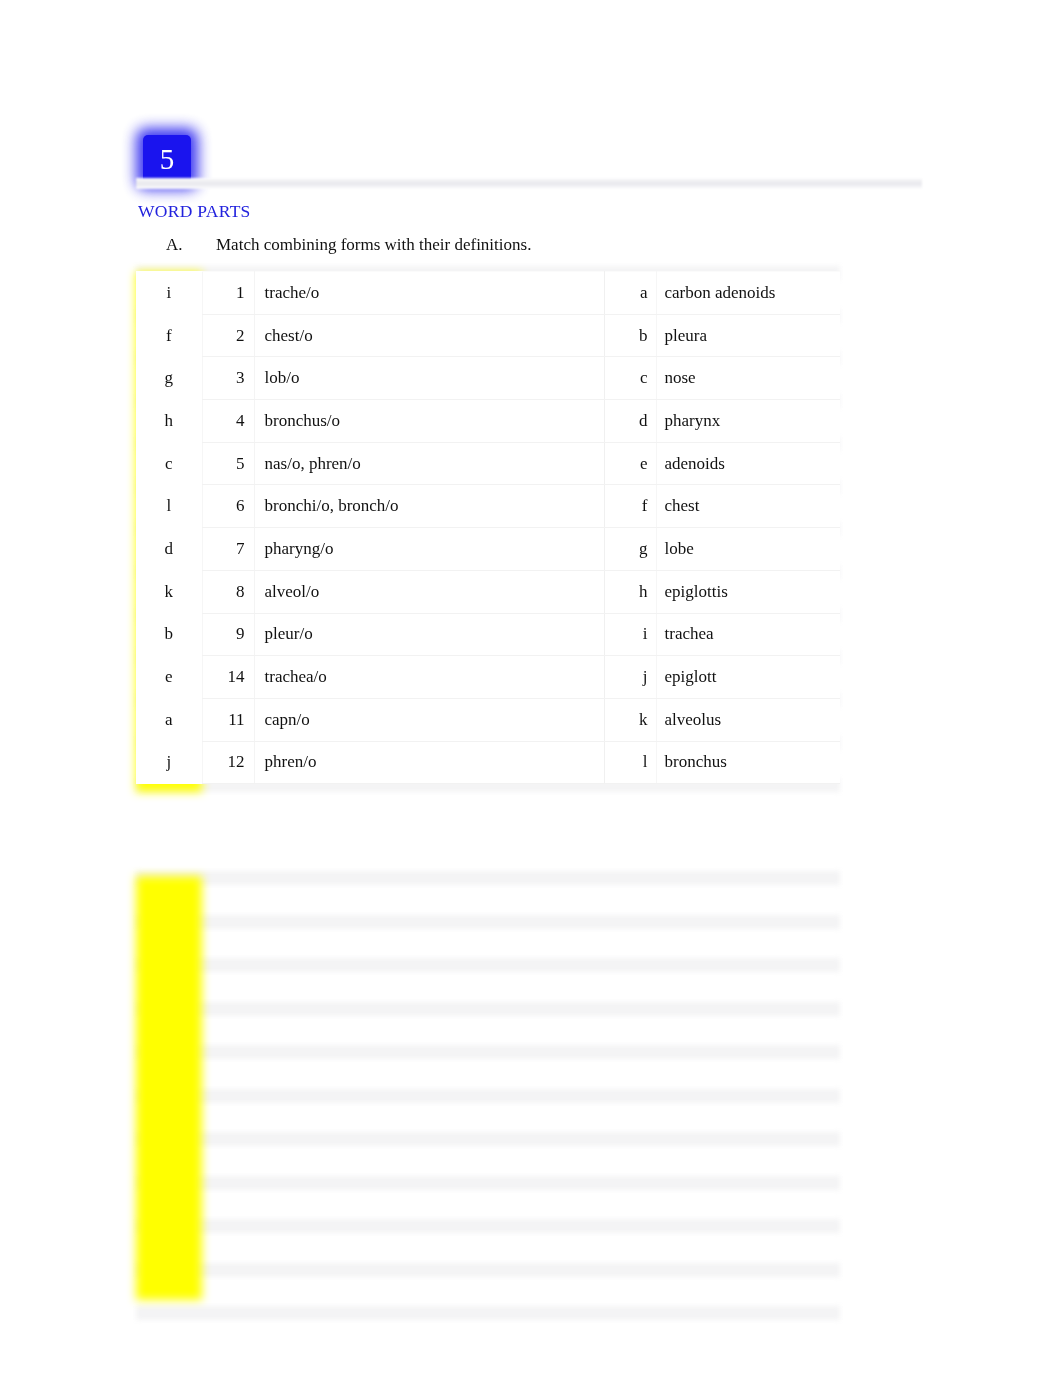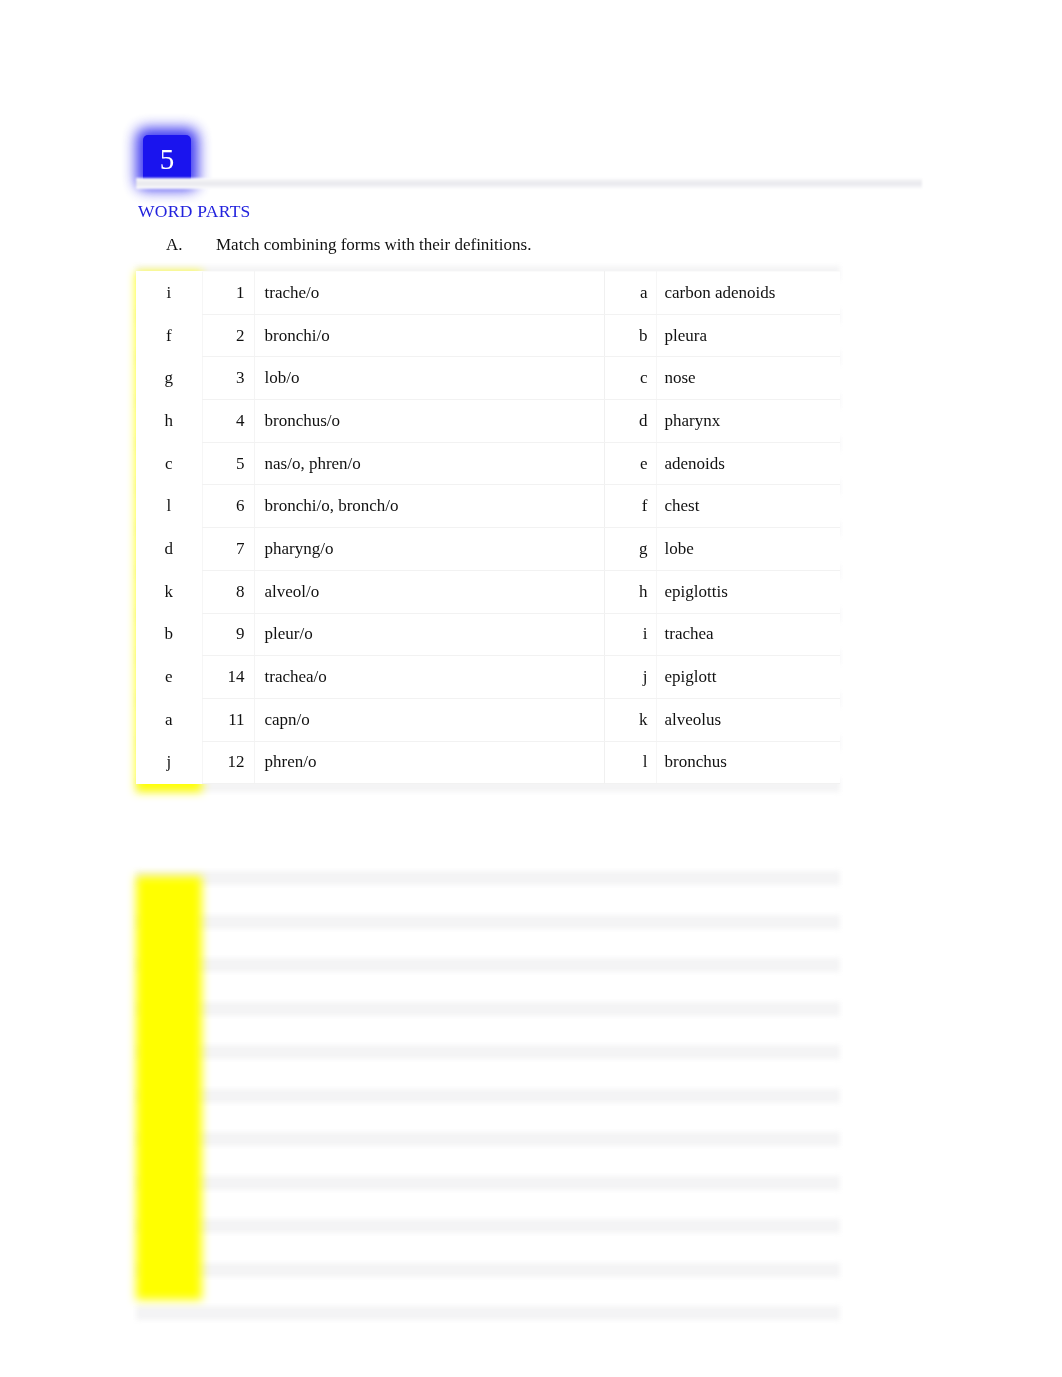--- a/index.html
+++ b/index.html
@@ -238,21 +238,21 @@
         <tr>
           <td class="cell-answer"><span class="ans-text">i</span></td>
           <td class="cell-num">1</td>
           <td class="cell-term">trache/o</td>
           <td class="cell-rletter">a</td>
           <td class="cell-rdef">carbon adenoids</td>
         </tr>
         <tr>
           <td class="cell-answer"><span class="ans-text">f</span></td>
           <td class="cell-num">2</td>
-          <td class="cell-term">bronchi/o</td>
+          <td class="cell-term">chest/o</td>
           <td class="cell-rletter">b</td>
           <td class="cell-rdef">pleura</td>
         </tr>
         <tr>
           <td class="cell-answer"><span class="ans-text">g</span></td>
           <td class="cell-num">3</td>
           <td class="cell-term">lob/o</td>
           <td class="cell-rletter">c</td>
           <td class="cell-rdef">nose</td>
         </tr>

